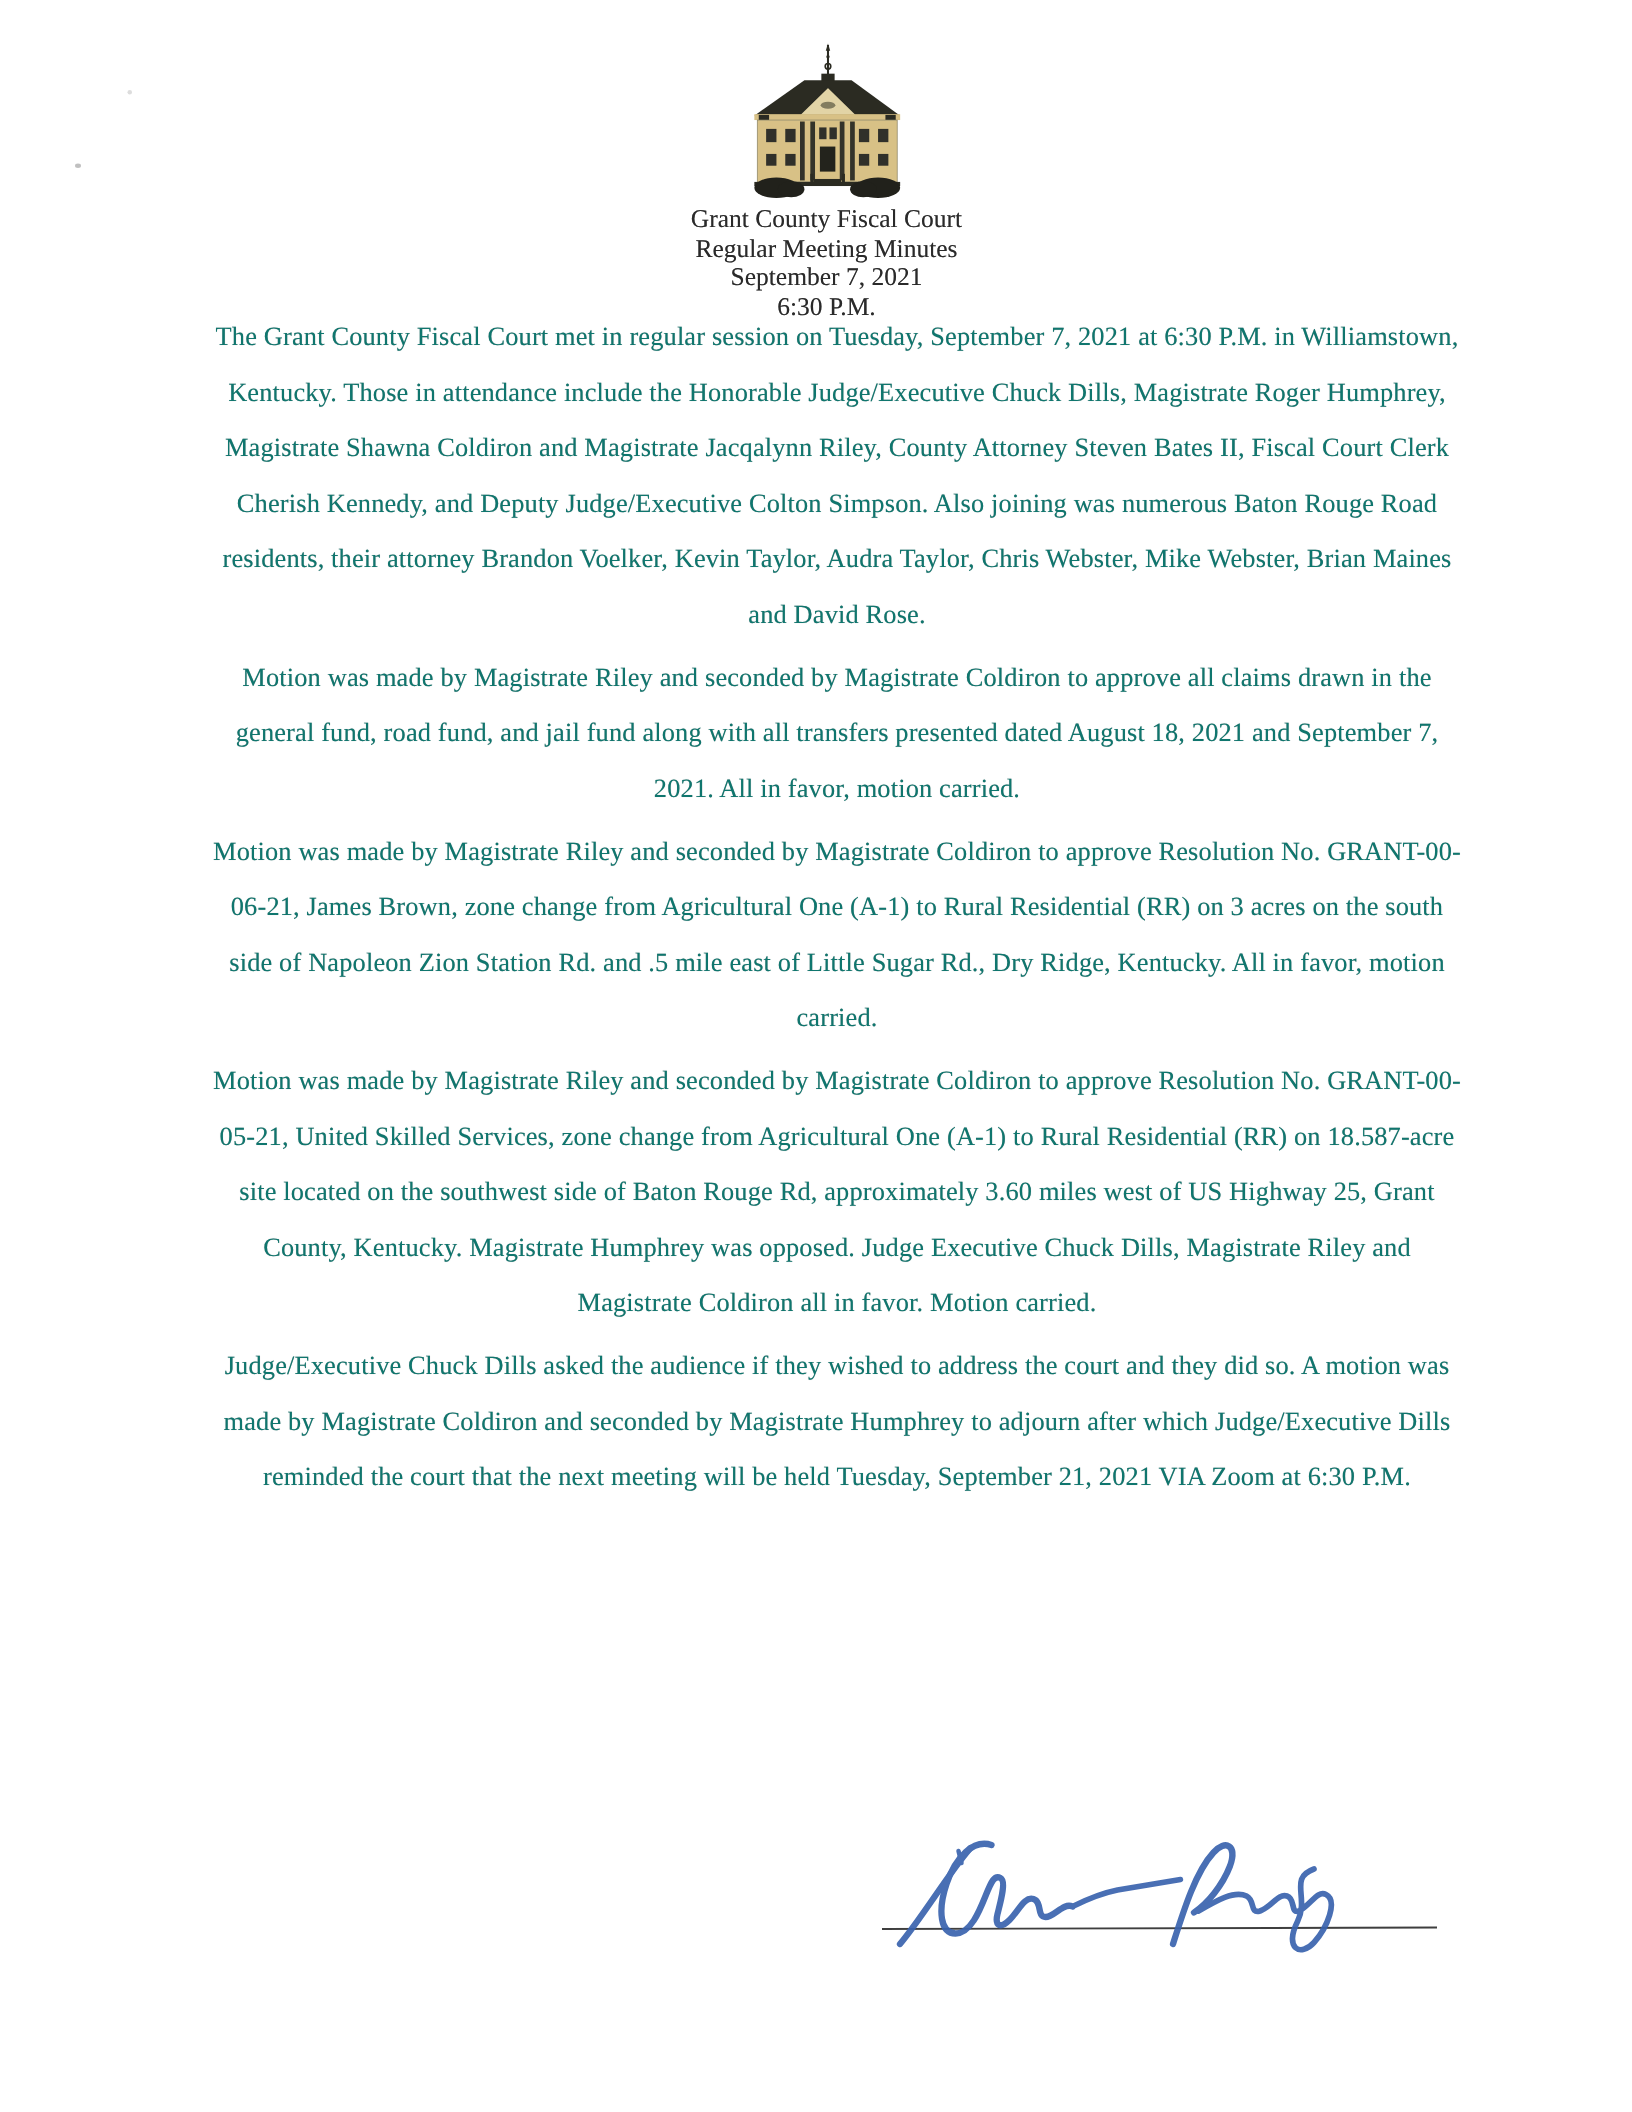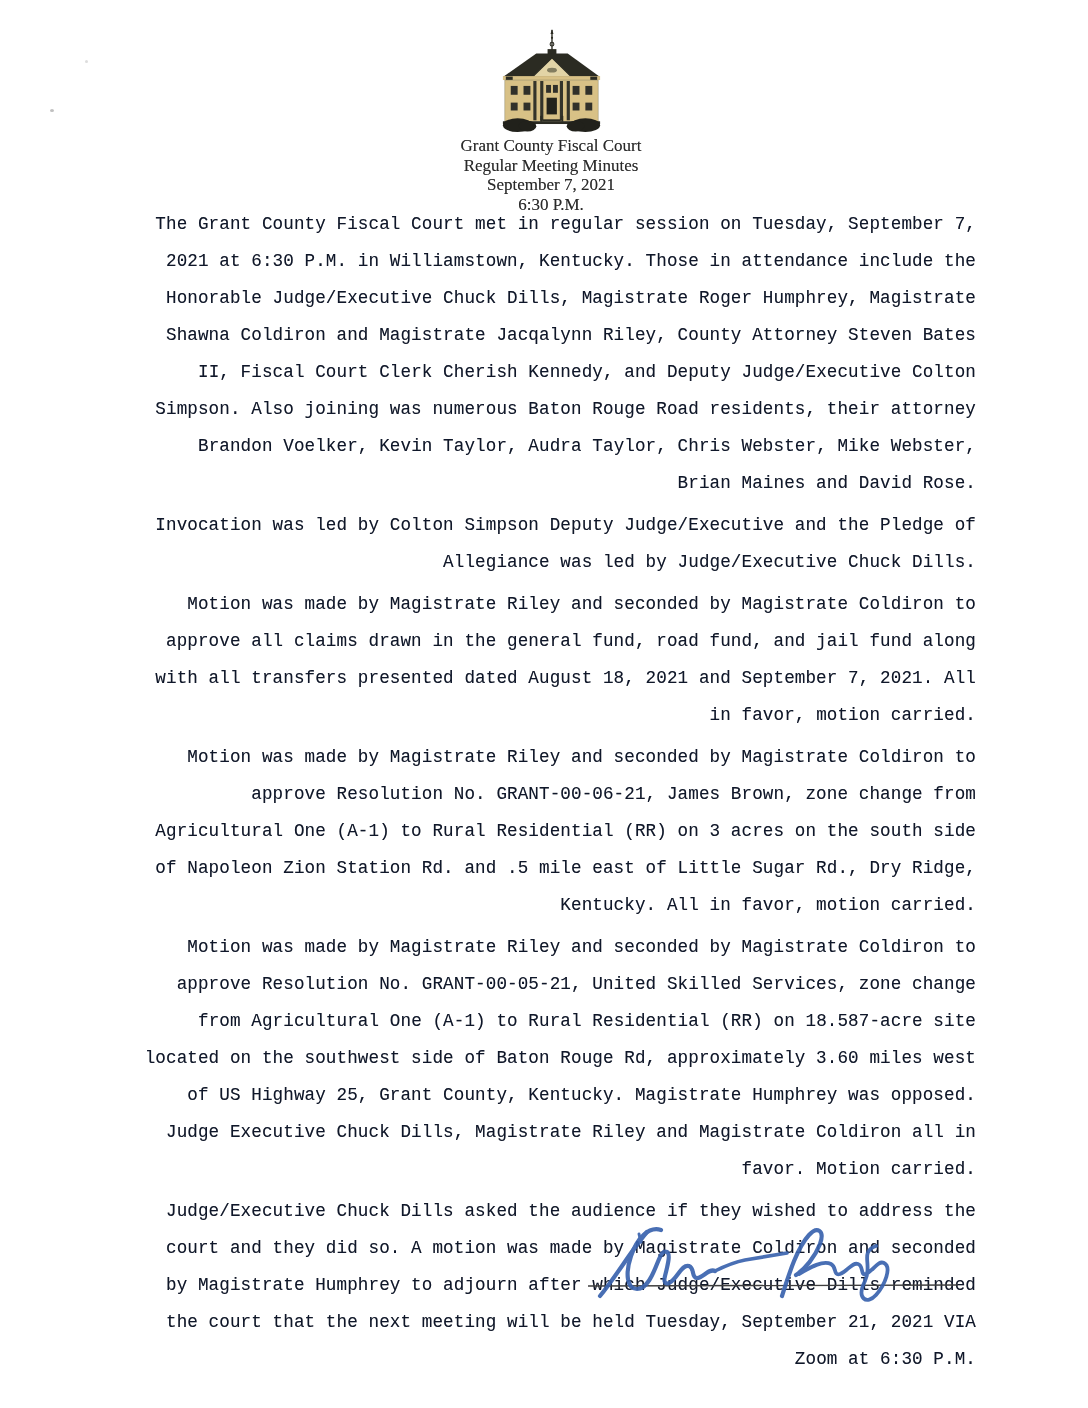--- a/index.html
+++ b/index.html
@@ -10,24 +10,23 @@
   .page{position:absolute;inset:0;background:#ffffff;border-radius:17px;}
 
   
   .masthead{position:absolute;top:28px;left:0;width:100%;text-align:center;transform:translateX(7px);}
   .seal-wrap{width:115px;height:108px;margin:0 auto;}
   .masthead-line{font-size:17px;line-height:19.5px;color:#2a2a2a;text-shadow:0 0 .4px rgba(40,40,40,.45);}
 
   
   .content{
     position:absolute;top:206px;left:140px;width:836px;
-    font-size:17.6px;line-height:37px;text-align:right;
-    color:#0f172a;text-shadow:0 0 .45px rgba(40,40,40,.4);
+    font-size:17.6px;line-height:37px;text-align:center;
+    color:#0f766e;text-shadow:0 0 .45px rgba(40,40,40,.4);
     letter-spacing:.1px;
-    font-family:Liberation Mono, monospace;
   }
   .content p{margin:0 0 5px 0;}
 
   
   .signature-wrap{position:absolute;left:575px;top:1216px;width:400px;height:100px;}
 
   
   .speck{position:absolute;border-radius:50%;background:#8d8d8d;}
   .speck-a{left:50px;top:109px;width:4px;height:3px;opacity:.55;}
   .speck-b{left:85px;top:60px;width:3px;height:3px;opacity:.3;}
@@ -93,21 +92,20 @@
       </svg>
     </div>
     <div class="masthead-line">Grant County Fiscal Court</div>
     <div class="masthead-line">Regular Meeting Minutes</div>
     <div class="masthead-line">September 7, 2021</div>
     <div class="masthead-line">6:30 P.M.</div>
   </div>
 
   <div class="content">
       <p>The Grant County Fiscal Court met in regular session on Tuesday, September 7, 2021 at 6:30 P.M. in Williamstown, Kentucky. Those in attendance include the Honorable Judge/Executive Chuck Dills, Magistrate Roger Humphrey, Magistrate Shawna Coldiron and Magistrate Jacqalynn Riley, County Attorney Steven Bates II, Fiscal Court Clerk Cherish Kennedy, and Deputy Judge/Executive Colton Simpson. Also joining was numerous Baton Rouge Road residents, their attorney Brandon Voelker, Kevin Taylor, Audra Taylor, Chris Webster, Mike Webster, Brian Maines and David Rose.</p>
-      <p>Invocation was led by Colton Simpson Deputy Judge/Executive and the Pledge of Allegiance was led by Judge/Executive Chuck Dills.</p>
       <p>Motion was made by Magistrate Riley and seconded by Magistrate Coldiron to approve all claims drawn in the general fund, road fund, and jail fund along with all transfers presented dated August 18, 2021 and September 7, 2021. All in favor, motion carried.</p>
       <p>Motion was made by Magistrate Riley and seconded by Magistrate Coldiron to approve Resolution No. GRANT-00-06-21, James Brown, zone change from Agricultural One (A-1) to Rural Residential (RR) on 3 acres on the south side of Napoleon Zion Station Rd. and .5 mile east of Little Sugar Rd., Dry Ridge, Kentucky. All in favor, motion carried.</p>
       <p>Motion was made by Magistrate Riley and seconded by Magistrate Coldiron to approve Resolution No. GRANT-00-05-21, United Skilled Services, zone change from Agricultural One (A-1) to Rural Residential (RR) on 18.587-acre site located on the southwest side of Baton Rouge Rd, approximately 3.60 miles west of US Highway 25, Grant County, Kentucky. Magistrate Humphrey was opposed. Judge Executive Chuck Dills, Magistrate Riley and Magistrate Coldiron all in favor. Motion carried.</p>
       <p>Judge/Executive Chuck Dills asked the audience if they wished to address the court and they did so. A motion was made by Magistrate Coldiron and seconded by Magistrate Humphrey to adjourn after which Judge/Executive Dills reminded the court that the next meeting will be held Tuesday, September 21, 2021 VIA Zoom at 6:30 P.M.</p>
     </div>
 
   <div class="signature-wrap">
     <svg width="400" height="100" viewBox="0 0 400 100" xmlns="http://www.w3.org/2000/svg">
 
       <line x1="13" y1="70" x2="383" y2="69" stroke="#3f3f3f" stroke-width="1.3"></line>

